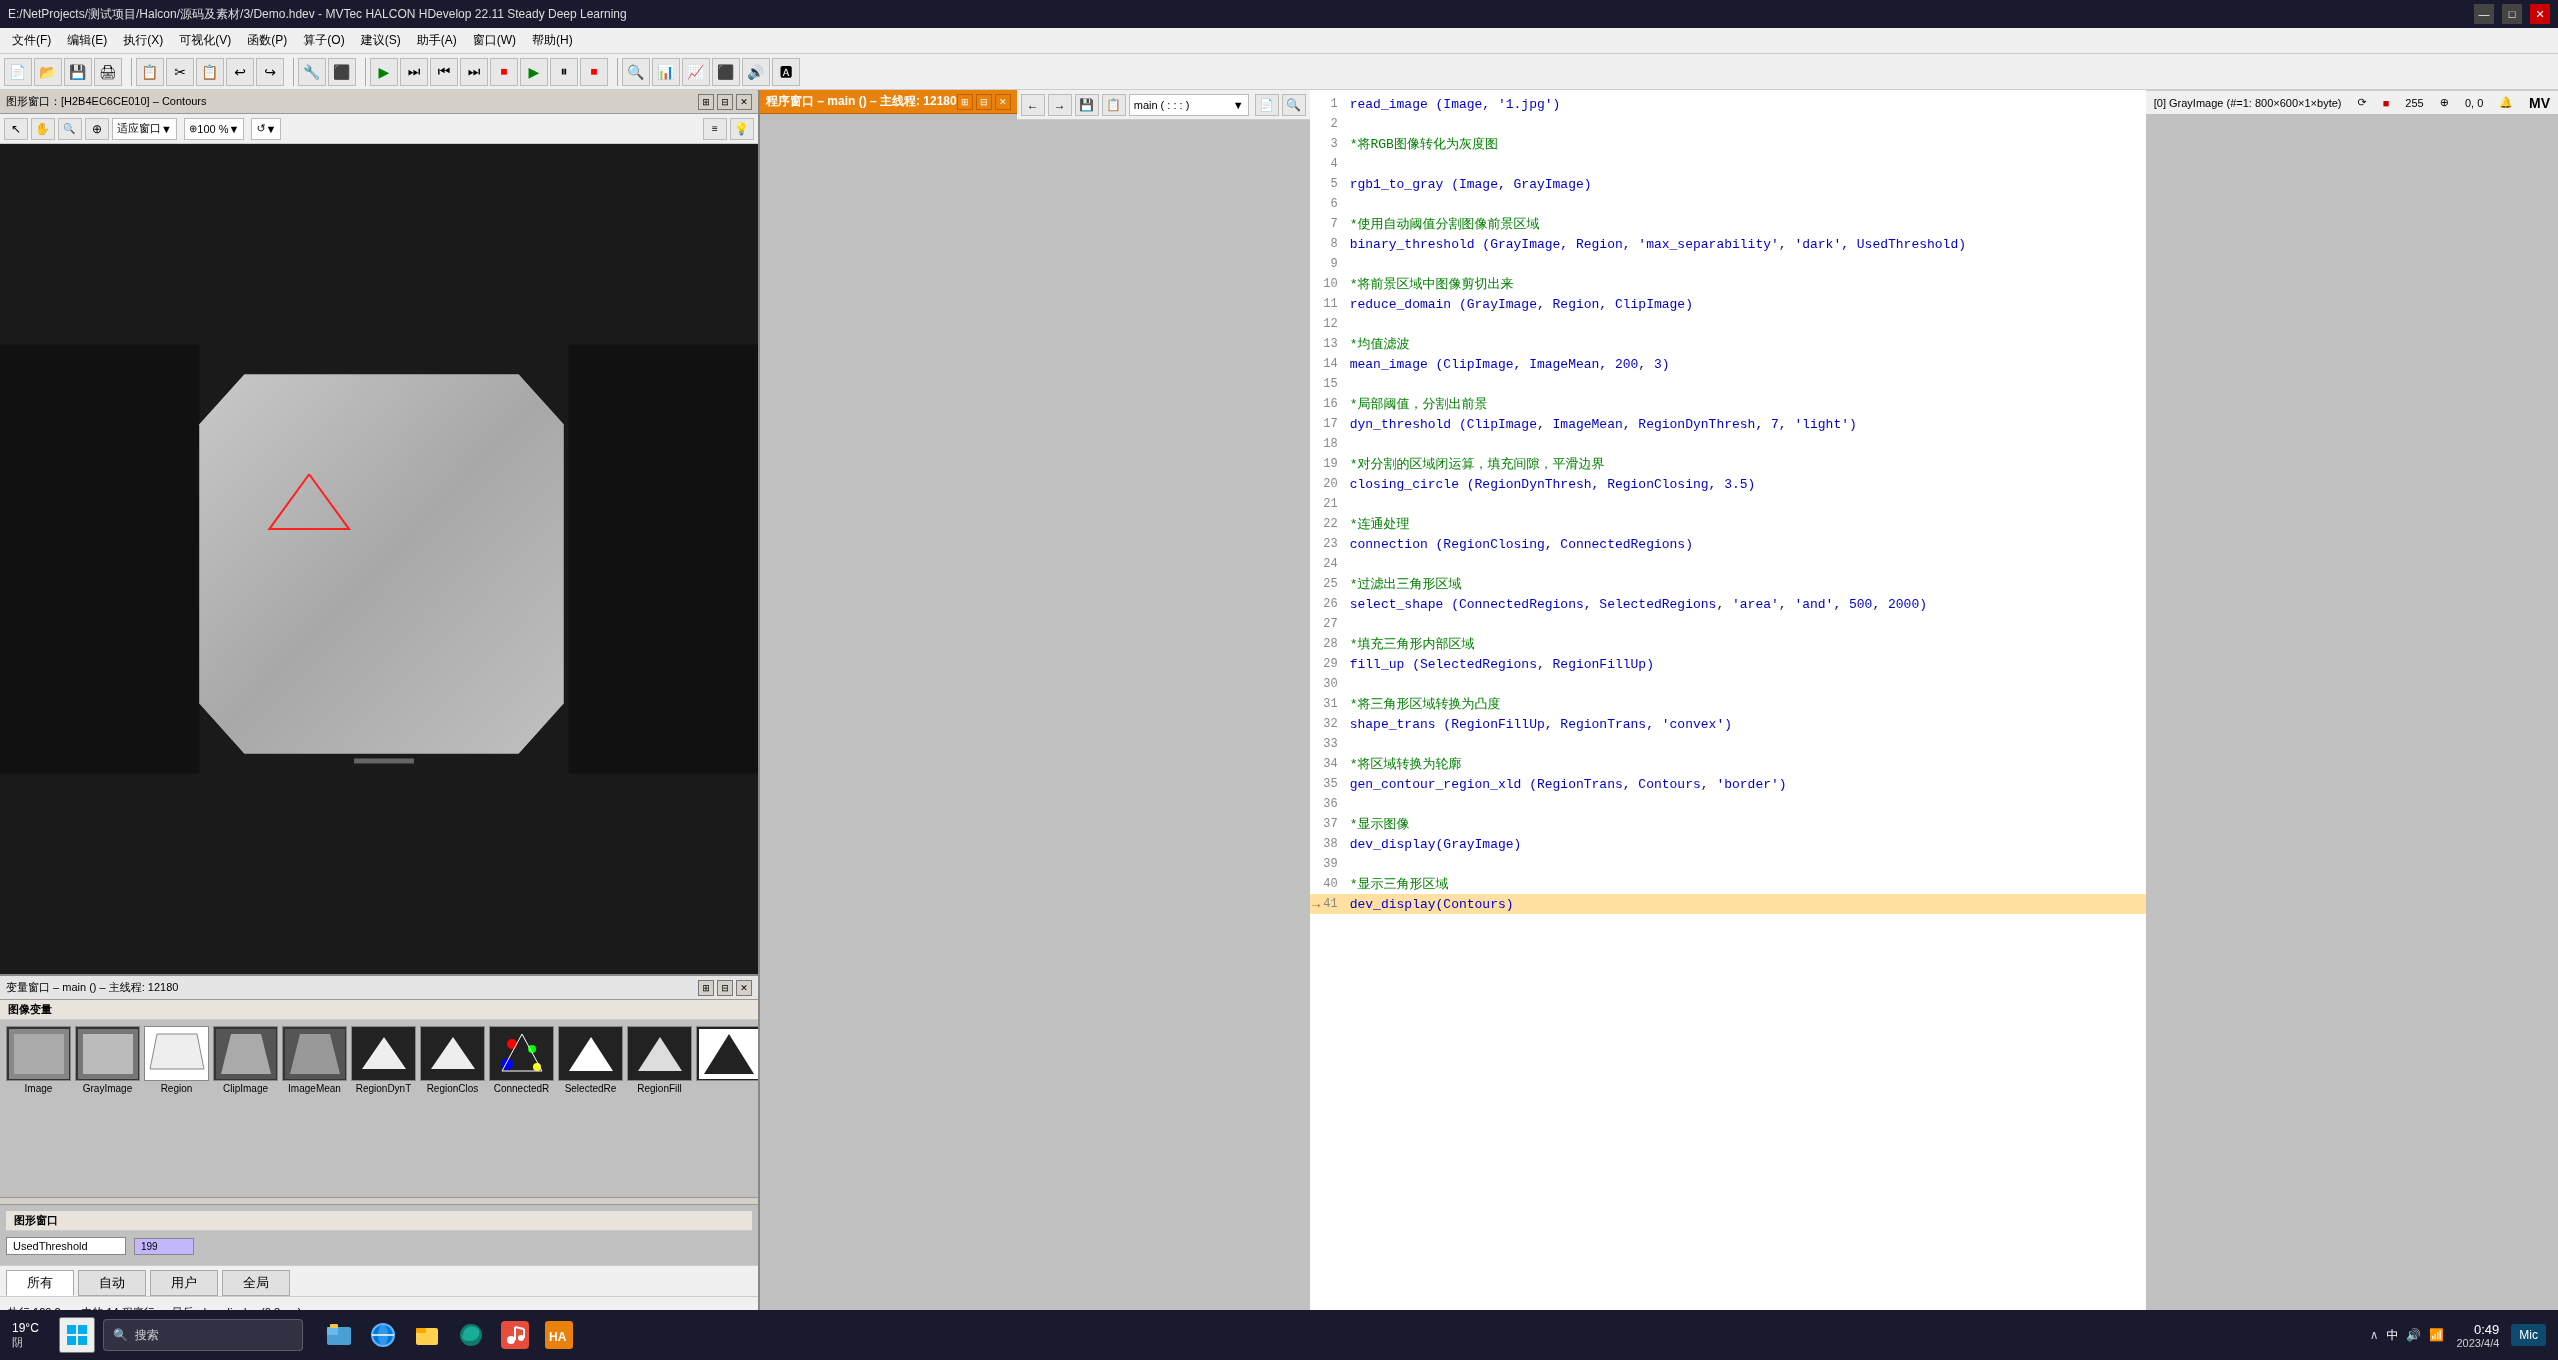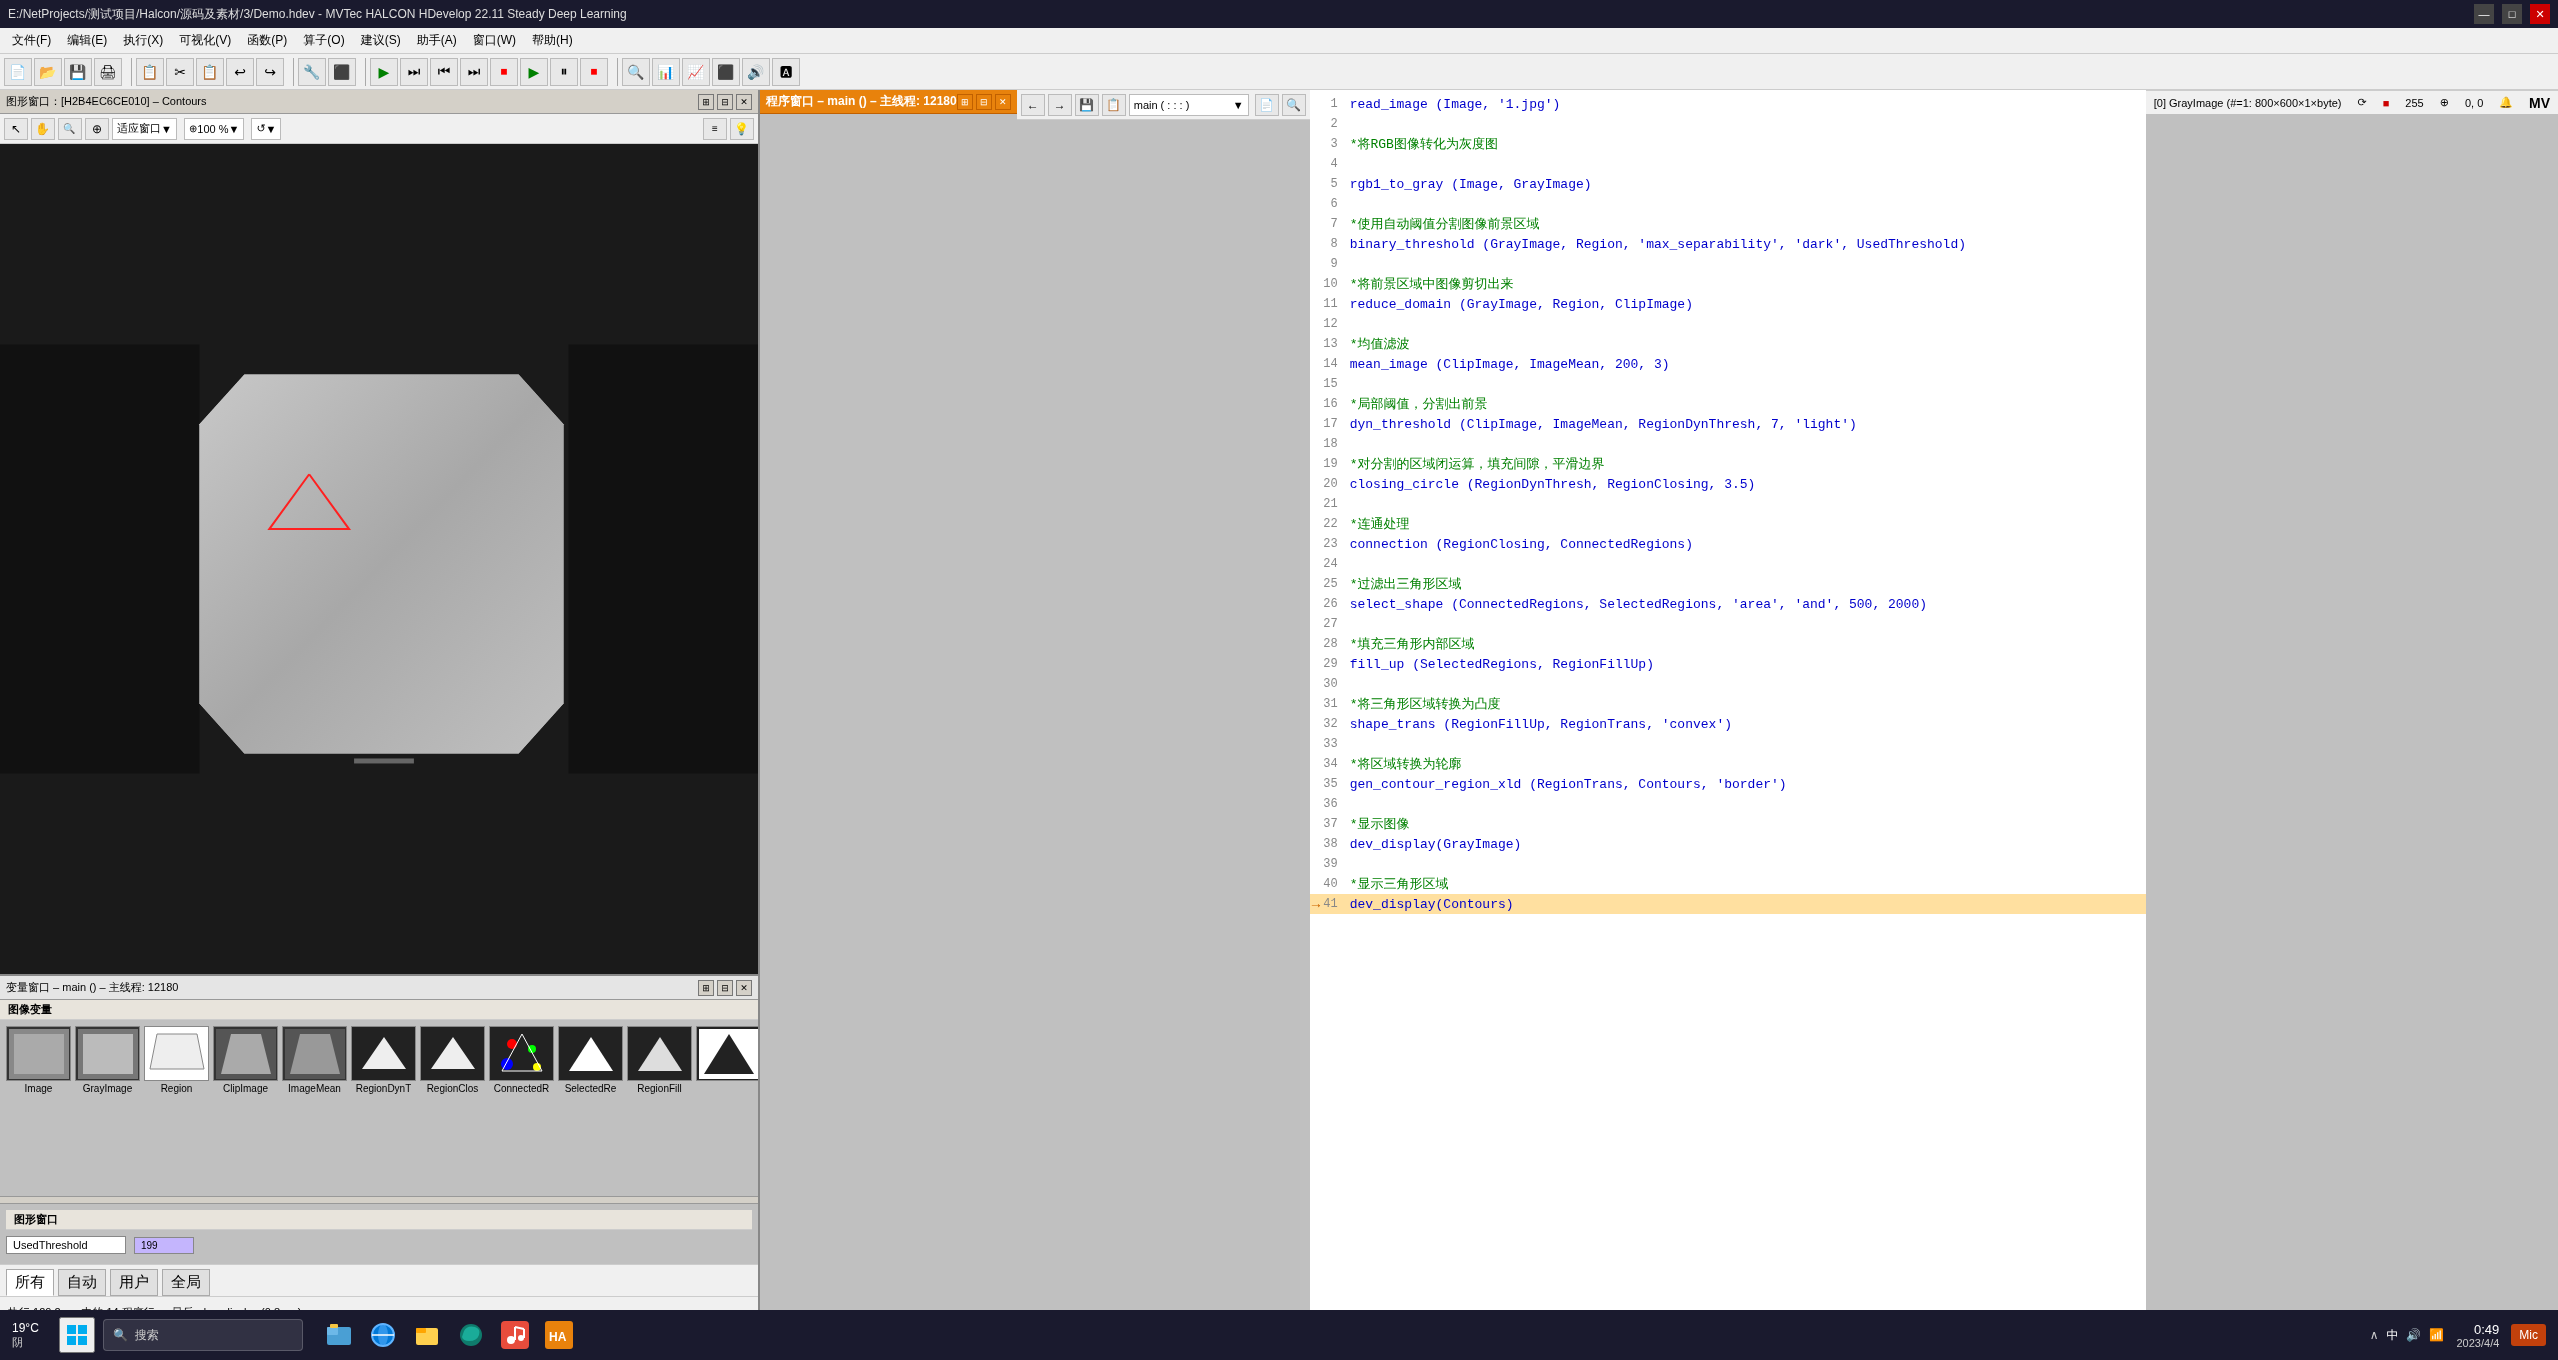--- a/index.html
+++ b/index.html
@@ -52,21 +52,21 @@
     .var-image-thumb { width: 65px; height: 55px; border: 1px solid #888; background: #333; display: flex; align-items: center; justify-content: center; }
     .var-image-label { font-size: 10px; margin-top: 2px; text-align: center; max-width: 65px; overflow: hidden; }
     .var-divider { height: 8px; background: #d4d0c8; border-top: 1px solid #999; border-bottom: 1px solid #999; cursor: row-resize; }
 
     .control-section { padding: 6px; }
     .control-row { display: flex; align-items: center; gap: 8px; margin-bottom: 4px; }
     .control-name-box { background: #fff; border: 1px solid #888; padding: 2px 6px; font-size: 11px; min-width: 120px; }
     .control-value-box { background: #c4b5fd; border: 1px solid #888; padding: 2px 6px; font-size: 10px; min-width: 60px; }
 
     .var-tabs { display: flex; padding: 4px 6px 0; gap: 4px; background: #f0f0f0; border-top: 1px solid #ccc; }
-    .var-tab { padding: 3px 8px; font-size: 15px; border: 1px solid #aaa; background: #e0e0e0; cursor: pointer; }
+    .var-tab { padding: 3px 20px; font-size: 13px; border: 1px solid #aaa; background: #e0e0e0; cursor: pointer; }
     .var-tab.active { background: #fff; border-bottom: 1px solid #fff; }
 
     
     .status-bar { height: 32px; background: #f0f0f0; border-top: 1px solid #ccc; display: flex; align-items: center; padding: 0 8px; font-size: 11px; gap: 8px; }
 
     
     .right-panel { flex: 1; display: flex; }
     .prog-title-bar { background: #e8820c; height: 24px; display: flex; align-items: center; padding: 0 6px; border-bottom: 1px solid #c06000; justify-content: space-between; }
     .prog-title-text { font-size: 12px; color: #fff; font-weight: bold; }
 
@@ -652,17 +652,17 @@
     <div class="taskbar-systray">
       <span style="color:#ccc;cursor:pointer;">∧</span>
       <span style="color:#fff;cursor:pointer;">中</span>
       <span style="color:#ccc;cursor:pointer;">🔊</span>
       <span style="color:#ccc;cursor:pointer;">📶</span>
     </div>
     <div class="taskbar-clock">
       <span class="taskbar-time">0:49</span>
       <span class="taskbar-date">2023/4/4</span>
     </div>
-    <div style="background:#c2410c;border-radius:3px;padding:4px 8px;cursor:pointer;">
+    <div style="background:#0c4a6e;border-radius:3px;padding:4px 8px;cursor:pointer;">
       <span style="color:#fff;font-size:12px;">Mic</span>
     </div>
   </div>
 </div>
 
 </body></html>

